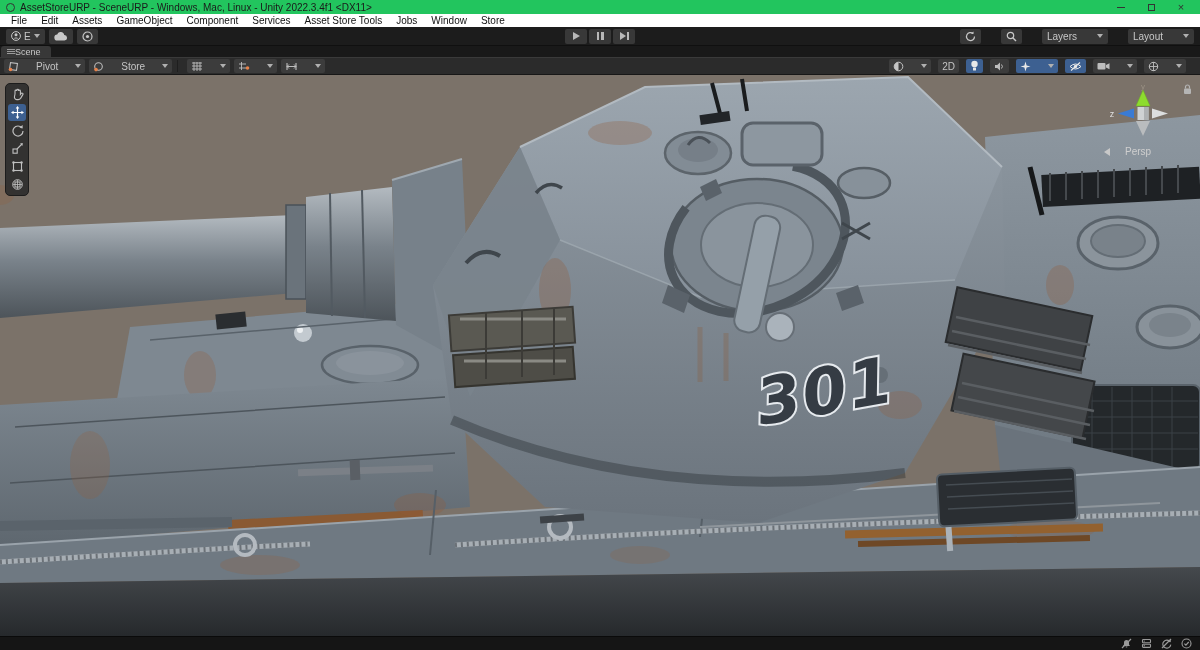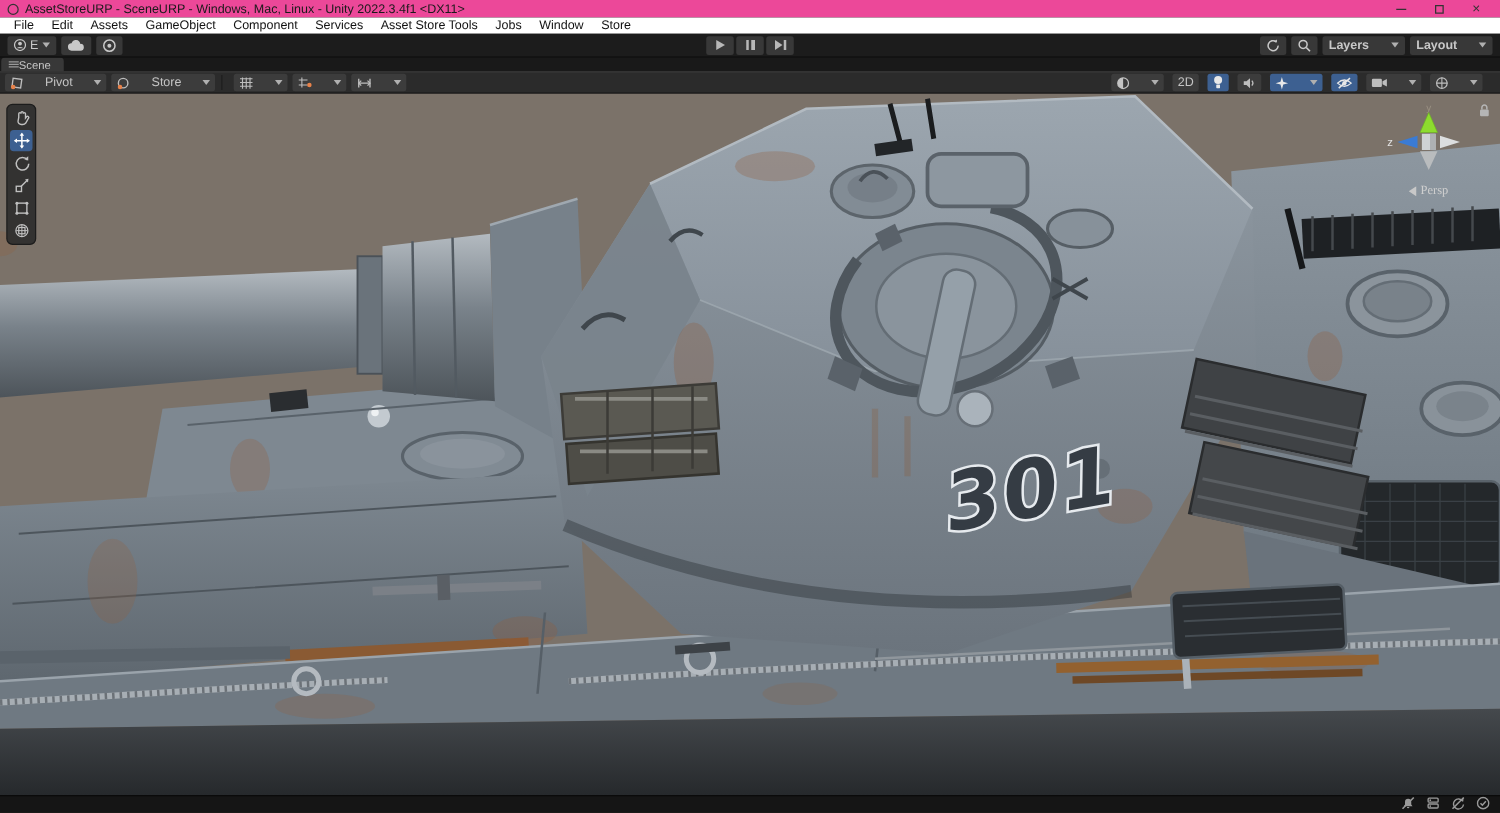--- a/index.html
+++ b/index.html
@@ -1,20 +1,20 @@
 <!DOCTYPE html>
 <html><head>
 <meta charset="utf-8">
 <style>
   * { box-sizing: border-box; margin: 0; padding: 0; }
   html,body { width:1200px; height:650px; overflow:hidden; background:#000;
     font-family:"Liberation Sans","DejaVu Sans",sans-serif; }
 
   
-  .titlebar { height:14px; background:#ec4899; display:flex; align-items:center; padding:0 4px; }
+  .titlebar { height:14px; background:#22c55e; display:flex; align-items:center; padding:0 4px; }
   .titlebar .app-icon { width:9px; height:9px; border:1.5px solid #333; border-radius:50%; margin:0 5px 0 2px; }
   .titlebar .title { font-size:10px; color:#1a1a1a; flex:1; white-space:nowrap; }
   .wincontrols { display:flex; gap:0; }
   .winbtn { width:30px; height:14px; display:flex; align-items:center; justify-content:center; color:#333; }
   .glyph-min { width:8px; height:1px; background:#333; display:block; }
   .glyph-max { width:7px; height:7px; border:1px solid #333; display:block; }
   .glyph-close { font-size:11px; line-height:10px; color:#333; }
 
   
   .menubar { height:13px; background:#ffffff; display:flex; align-items:center; padding-left:4px; }
@@ -26,21 +26,21 @@
   .tbtn { height:15px; background:#383838; border-radius:2px; display:flex; align-items:center; padding:0 5px; color:#c8c8c8; font-size:10px; gap:3px; }
   .caret { width:0; height:0; border-left:3px solid transparent; border-right:3px solid transparent; border-top:4px solid #b0b0b0; display:inline-block; }
   .playgroup { position:absolute; left:50%; transform:translateX(-50%); display:flex; gap:2px; }
   .pbtn { width:22px; height:15px; background:#383838; border-radius:2px; display:flex; align-items:center; justify-content:center; }
   .icon-play { width:0; height:0; border-top:4px solid transparent; border-bottom:4px solid transparent; border-left:7px solid #b8b8b8; }
   .icon-pause { display:flex; gap:2px; }
   .icon-pause i { width:2.5px; height:8px; background:#b8b8b8; display:block; }
   .icon-step { display:flex; align-items:center; gap:1px; }
   .icon-step .t { width:0; height:0; border-top:4px solid transparent; border-bottom:4px solid transparent; border-left:6px solid #b8b8b8; }
   .icon-step .b { width:2px; height:8px; background:#b8b8b8; }
-  .rgroup { position:absolute; right:6px; display:flex; gap:4px; align-items:center;font-weight:bold; }
+  .rgroup { position:absolute; right:6px; display:flex; gap:20px; align-items:center; }
   .ddbtn { min-width:66px; justify-content:space-between; }
 
   
   .tabbar { height:11px; background:#191919; display:flex; align-items:flex-end; }
   .tab { height:11px; background:#383838; display:flex; align-items:center; gap:0; padding:0 10px 0 6px; border-radius:3px 3px 0 0; margin-left:1px; }
   .tab .burger { width:8px; display:flex; flex-direction:column; gap:1px; }
   .tab .burger i { height:1px; background:#9a9a9a; display:block; }
   .tab span { font-size:9px; color:#c8c8c8; }
 
   
@@ -53,21 +53,21 @@
 
   
   .viewport { position:relative; height:561px; background:#7b7269; overflow:hidden; }
   .viewport > svg.scene { position:absolute; inset:0; }
 
   .toolpalette { position:absolute; left:5px; top:8px; width:24px; background:#2b2b2bE6; border:1px solid #1c1c1c; border-radius:5px; padding:2px; display:flex; flex-direction:column; gap:1px; }
   .tool { width:18px; height:17px; border-radius:3px; display:flex; align-items:center; justify-content:center; }
   .tool.selected { background:#3d6091; }
 
   .gizmo { position:absolute; right:18px; top:6px; width:78px; text-align:center; }
-  .gizmo .persp { font-size:10px; color:#cfcfcf; margin-top:1px; display:flex; align-items:center; justify-content:center; gap:2px;font-family:Liberation Serif, serif; }
+  .gizmo .persp { font-size:10px; color:#cfcfcf; margin-top:1px; display:flex; align-items:center; gap:14px; }
   .lockpad { position:absolute; right:8px; top:6px; }
 
   
   .statusbar { height:14px; background:#151515; border-top:1px solid #0a0a0a; display:flex; align-items:center; justify-content:flex-end; padding-right:8px; gap:9px; }
 </style>
 </head>
 <body>
 
 <div class="titlebar">
   <span class="app-icon"></span>

